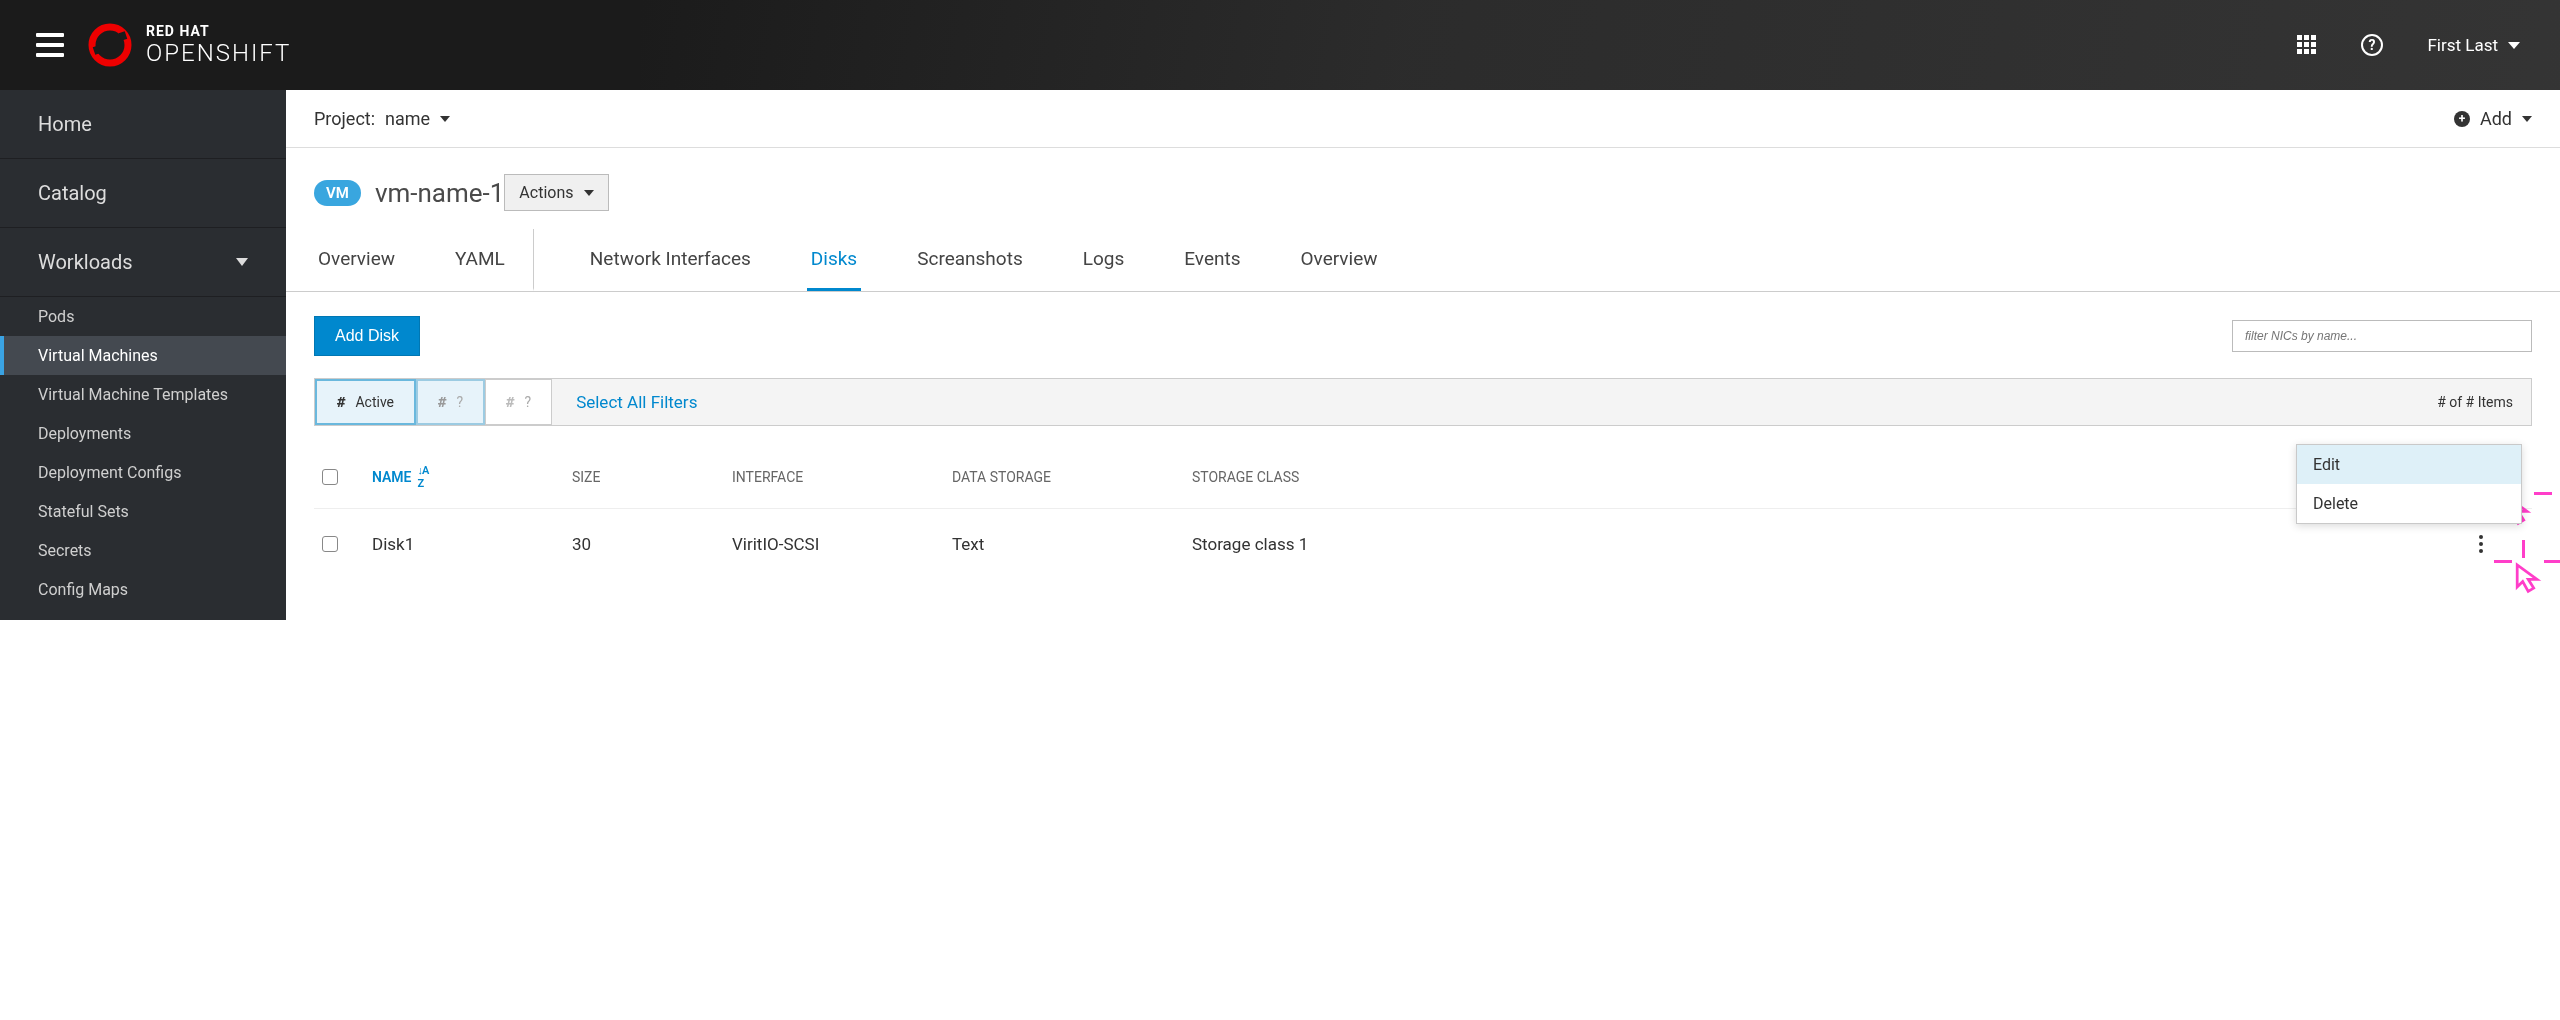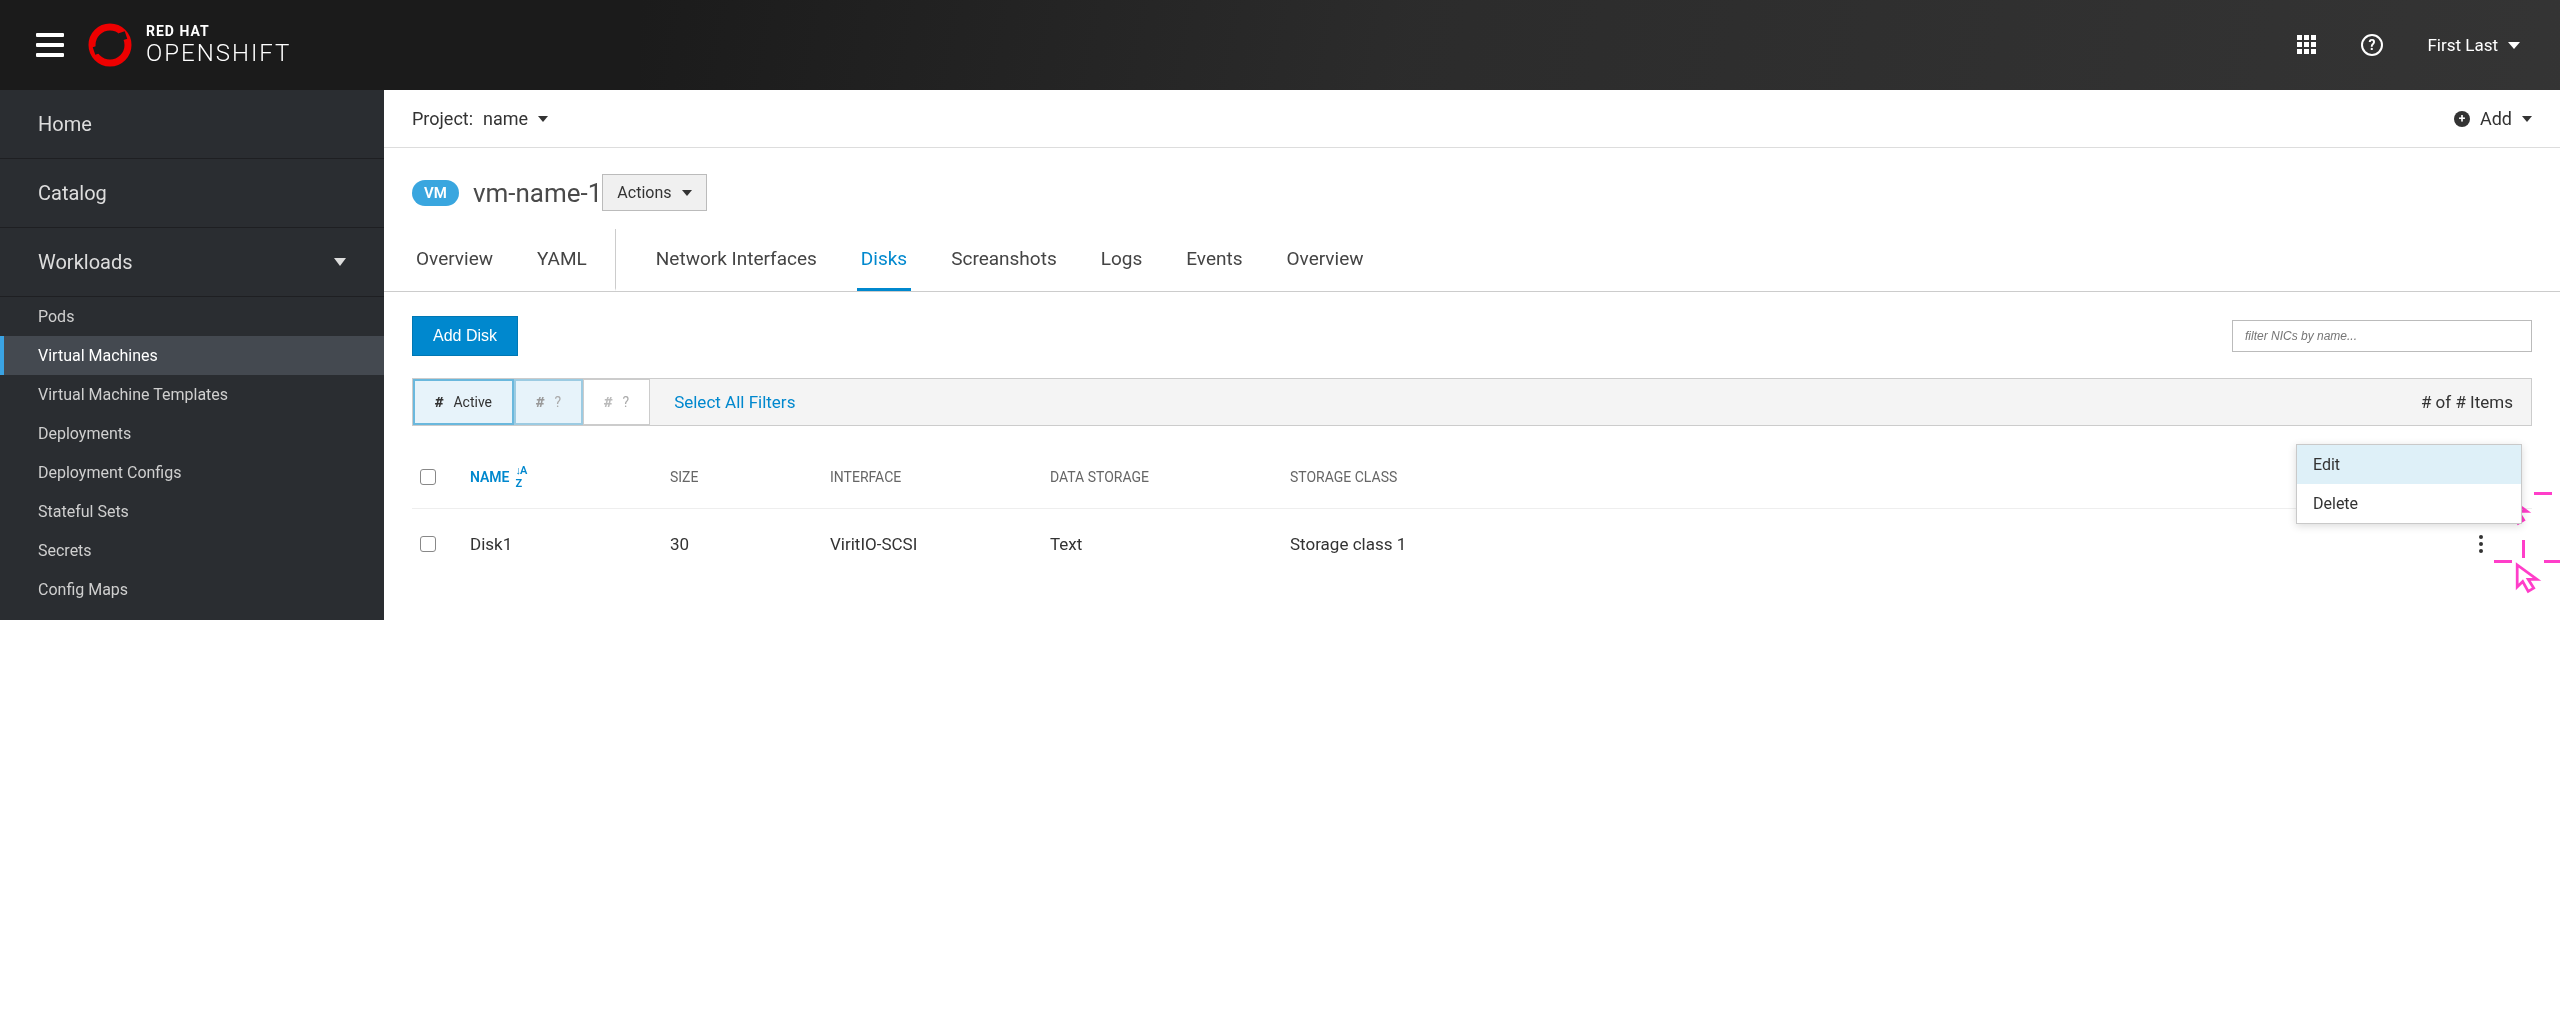--- a/index.html
+++ b/index.html
@@ -15,21 +15,21 @@
 .logo-text { color:#fff; line-height:1.1; }
 .logo-text .rh { font-size:14px; font-weight:700; letter-spacing:1px;}
 .logo-text .os { font-size:24px; font-weight:300; letter-spacing:2px;}
 .topbar-right { display:flex; align-items:center; gap:44px; padding-right:40px; z-index:2; color:#fff;}
 .icon-btn { cursor:pointer; color:#fff; display:flex; align-items:center; justify-content:center;}
 .user-menu { display:flex; align-items:center; gap:10px; cursor:pointer; font-size:17px;}
 .caret-down { width:0; height:0; border-left:6px solid transparent; border-right:6px solid transparent; border-top:7px solid currentColor;}
 
 
 .layout { display:flex; min-height: calc(620px - 90px); }
-.sidebar { width: 384px; background:#2a2d31; color:#ddd; min-height:530px;}
+.sidebar { width: 286px; background:#2a2d31; color:#ddd; min-height:530px;}
 .sidebar-item { padding: 22px 38px; font-size:20px; border-bottom:1px solid #1e1f22; cursor:pointer; display:flex; align-items:center; justify-content:space-between;}
 .sidebar-item.section { background:#2a2d31; }
 .sidebar-subsection { background:#2a2d31; }
 .sidebar-sub { padding: 10px 38px; font-size:16px; color:#cfcfcf; cursor:pointer;}
 .sidebar-sub.active { background:#444950; color:#fff; border-left:4px solid #3aa3e3; padding-left:34px;}
 .chevron { width:0;height:0;border-left:6px solid transparent;border-right:6px solid transparent;border-top:8px solid #ddd;}
 
 
 .main { flex:1; background:#fff; position:relative; min-width:0;}
 .project-bar { padding: 18px 28px; border-bottom:1px solid #ddd; display:flex; align-items:center; justify-content:space-between; font-size:18px;}
@@ -37,38 +37,38 @@
 .add-trigger { display:flex; align-items:center; gap:10px; cursor:pointer;}
 .plus-circle { width:16px; height:16px; border-radius:50%; background:#333; color:#fff; font-size:12px; display:flex; align-items:center; justify-content:center; font-weight:bold;}
 .caret-sm { width:0;height:0;border-left:5px solid transparent;border-right:5px solid transparent;border-top:6px solid #333;}
 
 .title-row { padding: 26px 28px 18px; display:flex; align-items:center; }
 .title-left { display:flex; align-items:center; gap:14px;}
 .vm-badge { background:#39a6df; color:#fff; border-radius:14px; padding:4px 12px; font-weight:600; font-size:15px;}
 .vm-title { font-size:26px; color:#4a4a4a; font-weight:400;}
 .actions-btn { border:1px solid #bbb; background:#f0f0f0; padding:8px 14px; font-size:16px; display:flex; align-items:center; gap:10px; cursor:pointer;}
 
-.tabs { display:flex; gap:36px; padding: 0 28px; border-bottom:1px solid #ccc; position:relative;}
+.tabs { display:flex; gap:52px; padding: 0 28px; border-bottom:1px solid #ccc; position:relative;}
 .tab { padding: 18px 4px; font-size:19px; color:#444; cursor:pointer; border-bottom:3px solid transparent;}
 .tab.sep-after { border-right: 1px solid #ccc; padding-right: 28px;}
 .tab.active { color:#0088ce; border-bottom-color:#0088ce;}
 
 .content { padding: 24px 28px; position:relative;}
 .toolbar-row { display:flex; align-items:center; justify-content:space-between;}
 .add-disk-btn { background:#0088ce; color:#fff; border:none; padding:10px 20px; font-size:16px; cursor:pointer; border:1px solid #0077b3;}
 .filter-input { border:1px solid #bbb; padding:8px 12px; font-size:12px; width:300px; font-style:italic; color:#888;}
 
 .filter-bar { margin-top:22px; display:flex; align-items:stretch; border:1px solid #ccc; background:#f4f4f4; height:48px;}
 .filter-chip { display:flex; align-items:center; gap:10px; padding:0 20px; border-right:1px solid #9cc; background:#e7f3fa; border:2px solid #6ab8dd; position:relative;}
 .filter-chip.dim { background:#e7f3fa; border:2px solid #9ccbe2; color:#999;}
 .filter-chip.vdim { background:#fff; border:1px solid #ccc; color:#bbb;}
 .hash { font-family:monospace; font-weight:bold;}
 .chip-label.q { color:#aaa;}
 .select-all { padding:0 24px; display:flex; align-items:center; color:#0088ce; cursor:pointer; font-size:17px;}
-.items-count { margin-left:auto; padding:0 18px; display:flex; align-items:center; font-size:17px;}
+.items-count { margin-left:auto; padding:0 18px; display:flex; align-items:center; font-size:14px;}
 
 .table { margin-top:20px;}
 .thead { display:flex; align-items:center; padding: 10px 4px; border-bottom:1px solid #eee; font-size:14px; color:#666;}
 .th, .td { padding: 8px 4px;}
 .col-check { width:50px; display:flex; align-items:center;}
 .col-name { width:200px;}
 .col-size { width:160px;}
 .col-iface { width:220px;}
 .col-ds { width:240px;}
 .col-sc { flex:1;}

